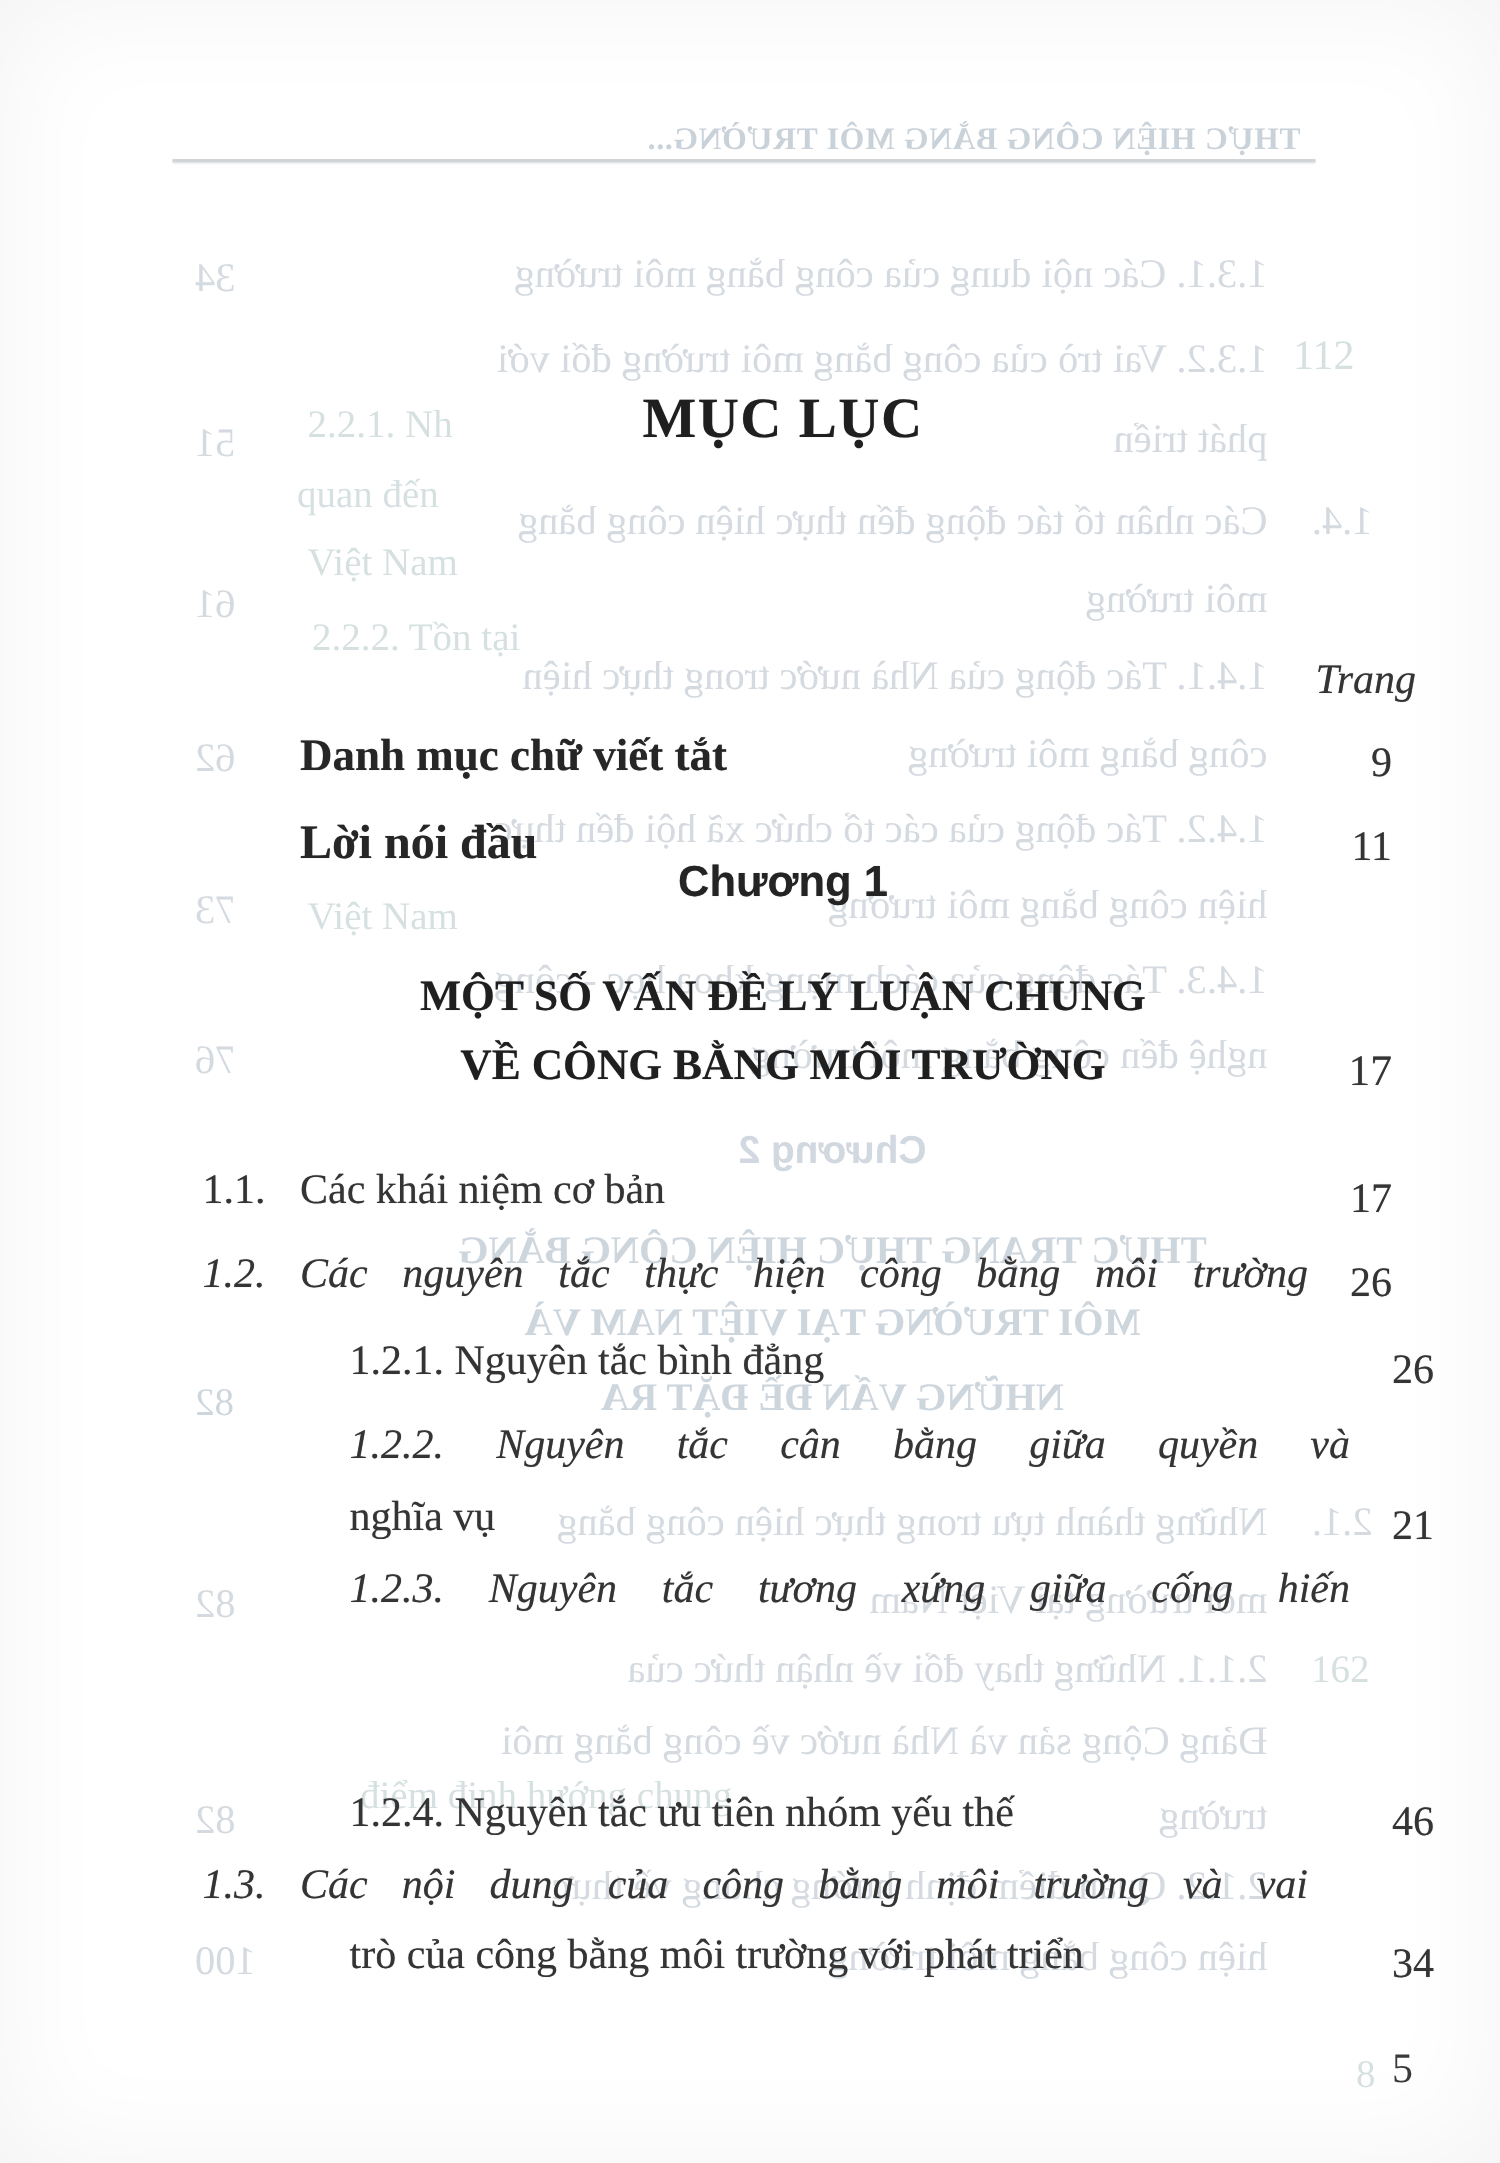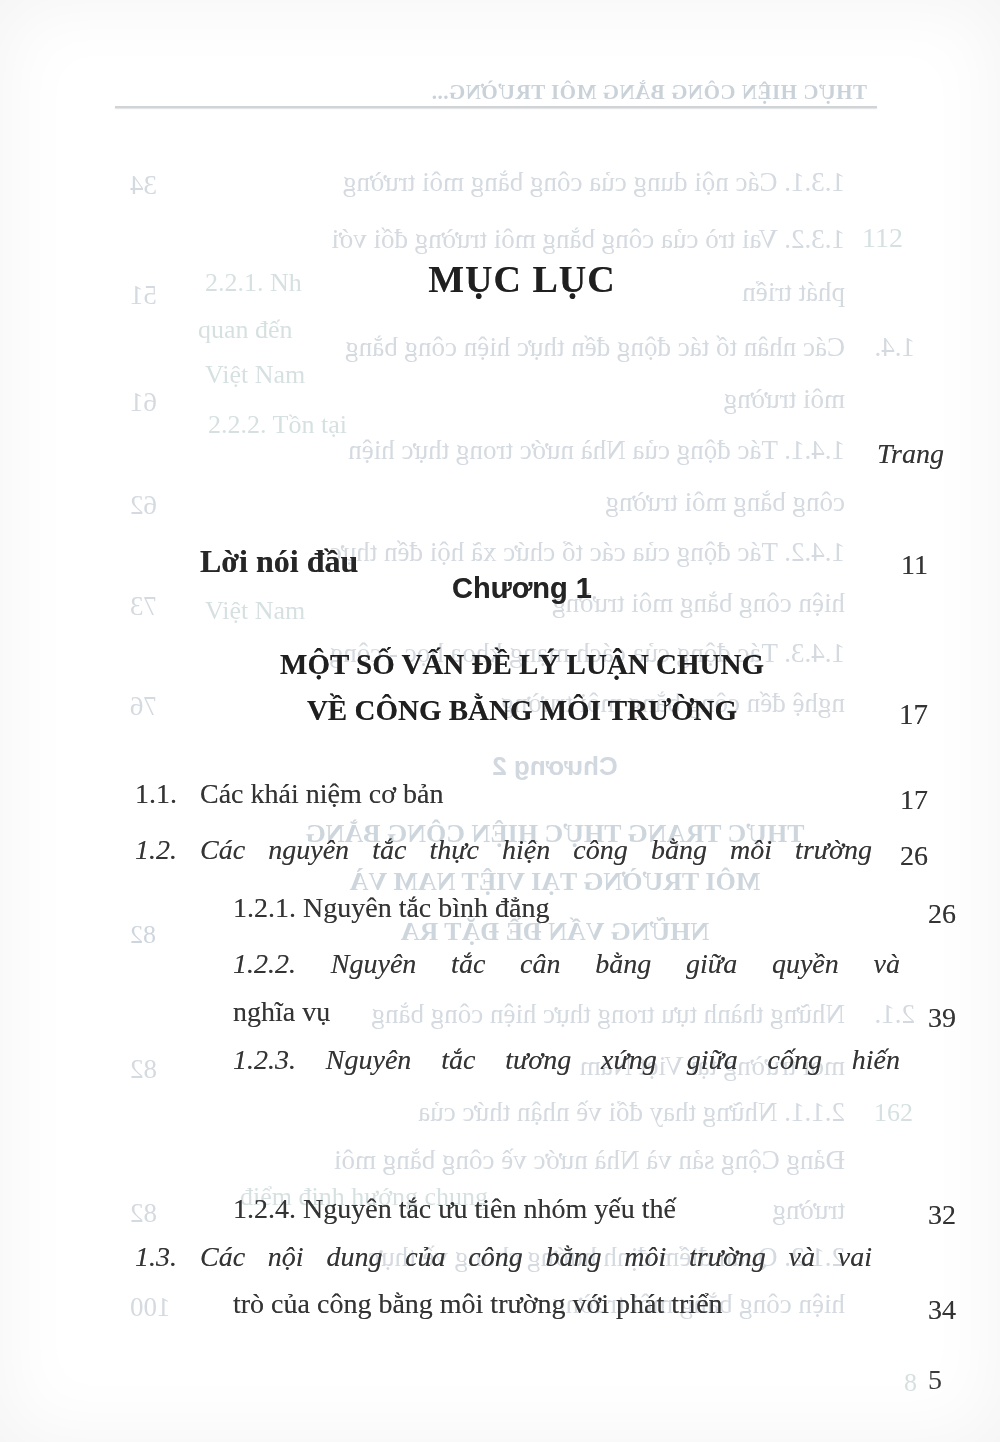--- a/index.html
+++ b/index.html
@@ -96,20 +96,24 @@
     <div class="grow" style="left:240px;top:1182px">điểm định hướng chung</div>
     <div class="grow" style="left:904px;top:1368px">8</div>
   </div>
 
   <div class="content">
 
     <div class="row ctr toc-title" style="top:258px">MỤC LỤC</div>
 
     <div class="row mainrow trang" style="top:438px">Trang</div>
 
+    <div class="row mainrow" style="top:487px;left:200px;width:744px">
+      <span class="bold" style="font-size:30px">Danh mục chữ viết tắt</span>
+      <span class="pg">9</span>
+    </div>
     <div class="row mainrow" style="top:543px;left:200px;width:744px">
       <span class="bold" style="font-size:32px">Lời nói đầu</span>
       <span class="pg">11</span>
     </div>
 
     <div class="row ctr kicker" style="top:572px">Chương 1</div>
     <div class="row ctr chap-caps" style="top:648px">MỘT SỐ VẤN ĐỀ LÝ LUẬN CHUNG</div>
     <div class="row ctr chap-caps" style="top:694px">
       <span>VỀ CÔNG BẰNG MÔI TRƯỜNG</span>
       <span class="pg-ctr" style="font-weight:normal;color:#343434">17</span>
@@ -128,30 +132,30 @@
     <div class="row subrow" style="top:892px">
       <span>1.2.1. Nguyên tắc bình đẳng</span>
       <span class="pg">26</span>
     </div>
 
     <div class="row subrow" style="top:948px">
       <span class="jst w667">1.2.2. Nguyên tắc cân bằng giữa quyền và</span>
     </div>
     <div class="row subrow" style="top:996px">
       <span>nghĩa vụ</span>
-      <span class="pg">39</span>
+      <span class="pg">21</span>
     </div>
 
     <div class="row subrow" style="top:1044px">
       <span class="jst w667">1.2.3. Nguyên tắc tương xứng giữa cống hiến</span>
     </div>
 
     <div class="row subrow" style="top:1193px">
       <span>1.2.4. Nguyên tắc ưu tiên nhóm yếu thế</span>
-      <span class="pg">32</span>
+      <span class="pg">46</span>
     </div>
 
     <div class="row mainrow" style="top:1241px">
       <span class="jst w737"><span class="lbl">1.3.</span><span>Các nội dung của công bằng môi trường và vai</span></span>
     </div>
     <div class="row subrow" style="top:1288px">
       <span>trò của công bằng môi trường với phát triển</span>
       <span class="pg">34</span>
     </div>
 

